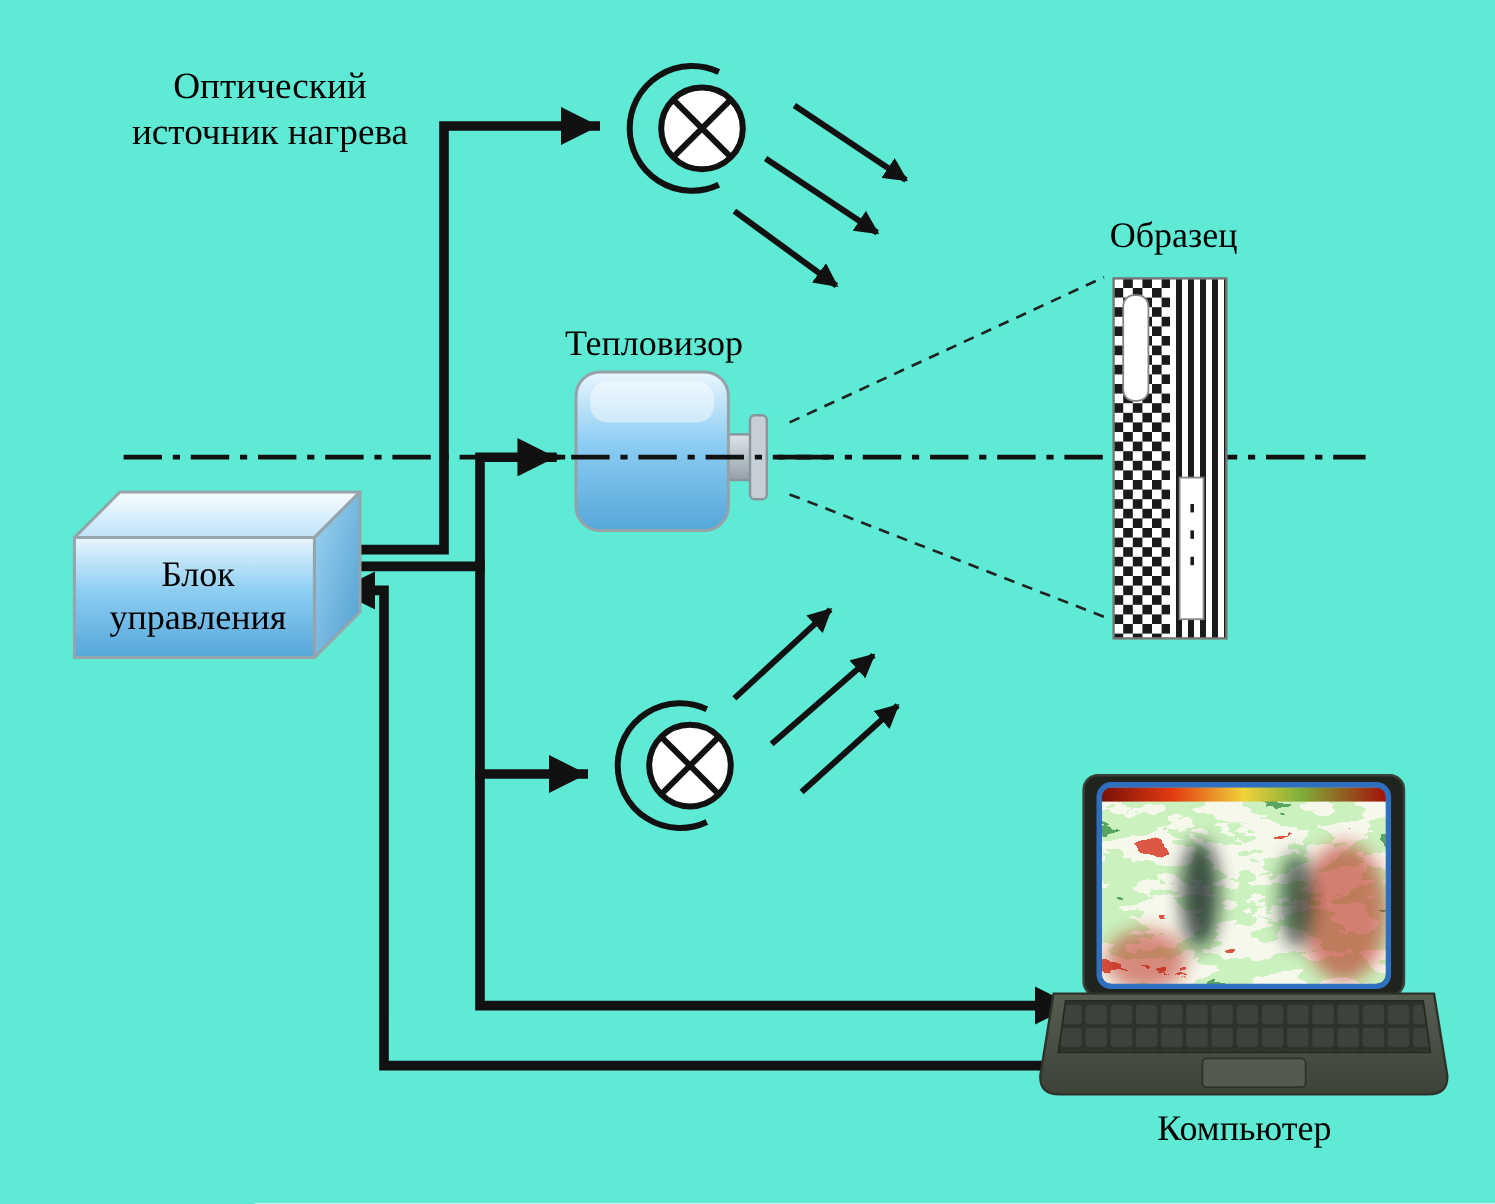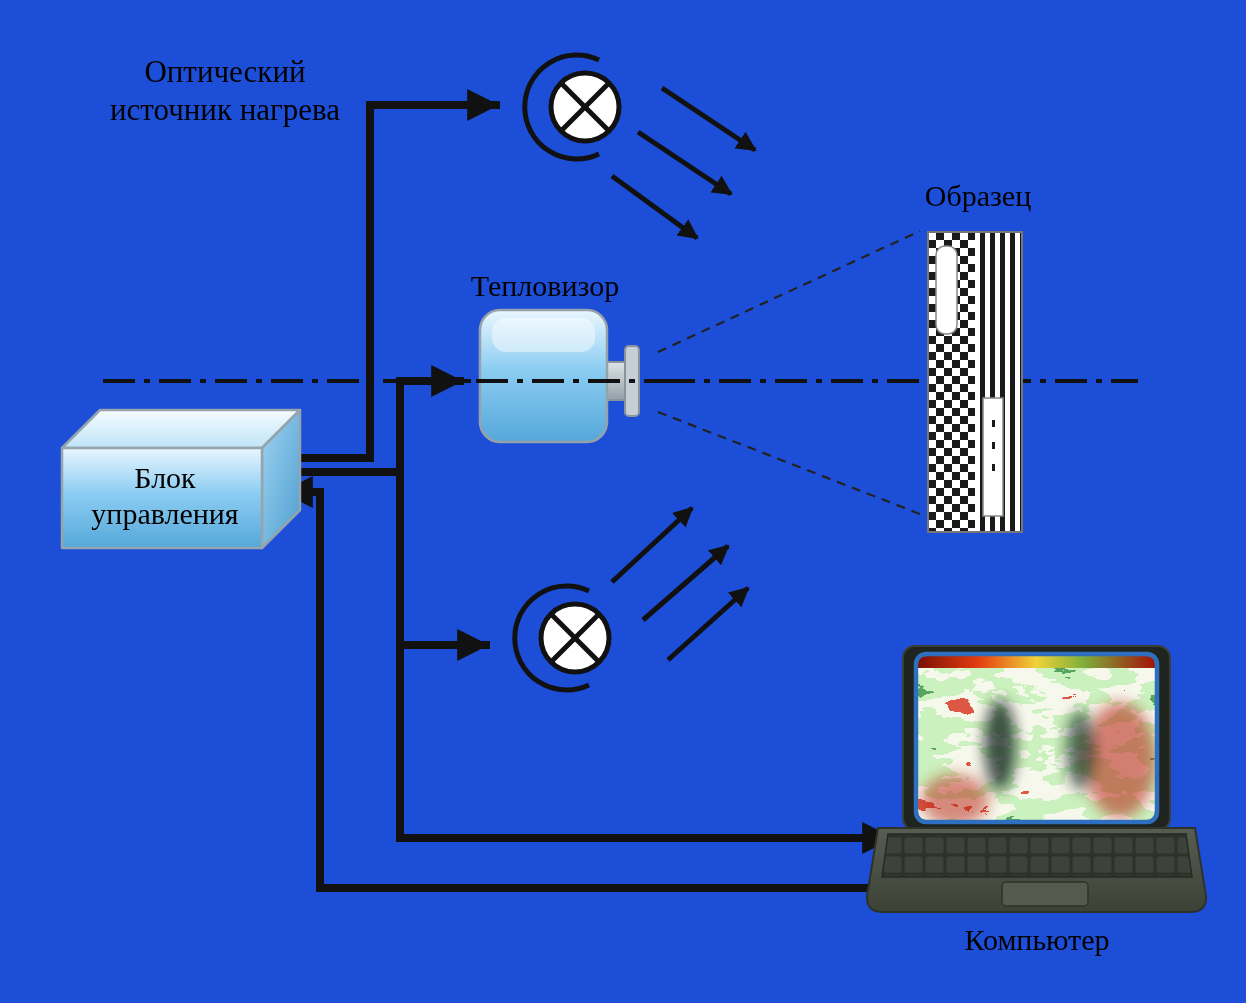--- a/index.html
+++ b/index.html
@@ -1,19 +1,19 @@
 <!DOCTYPE html>
 <html><head>
 <meta charset="utf-8">
 <style>
   html,body{margin:0;padding:0;background:#ffffff;}
   .stage{
     position:relative;
     width:1246px;height:1003px;
-    background:#1d4ed8;
+    background:#5eead4;
     font-family:"Liberation Serif", serif;
     overflow:hidden;
   }
   svg{display:block;}
   .lbl{
     font-family:"Liberation Serif", serif;
     fill:#000000;
     font-size:30px;
   }
   .lbl-big{font-size:31px;}

